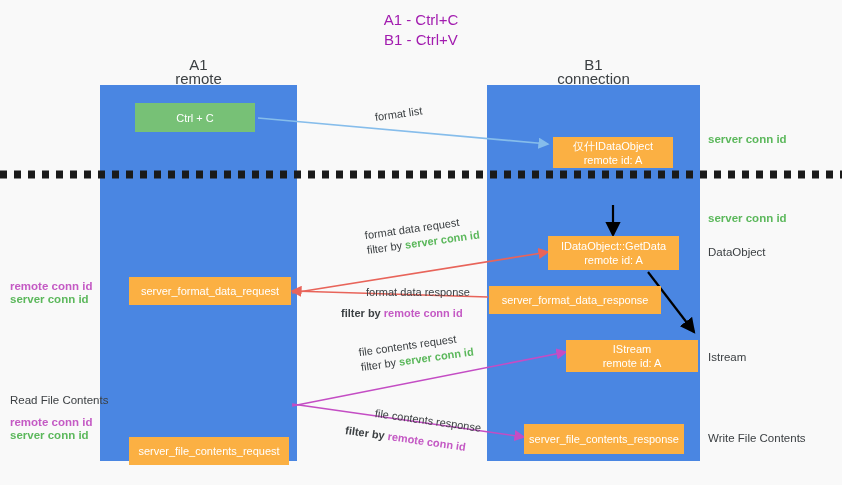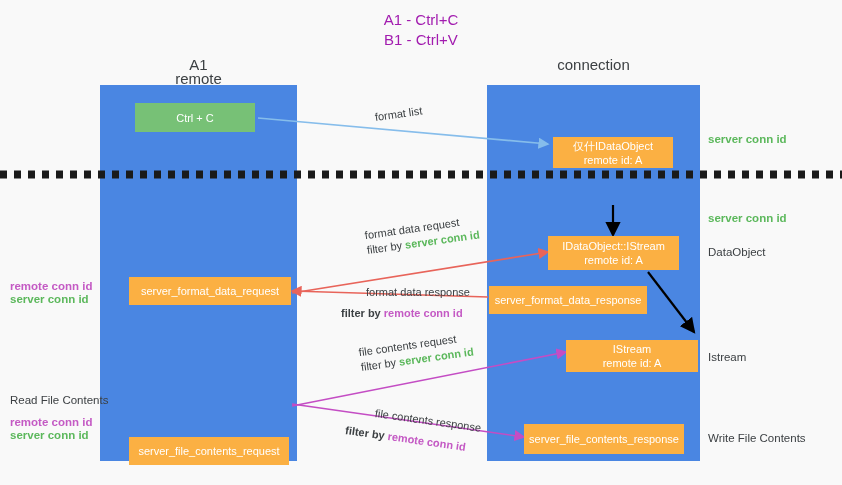--- a/index.html
+++ b/index.html
@@ -96,20 +96,21 @@
   <div class="abs title-block">
     <div>A1 - Ctrl+C</div>
     <div>B1 - Ctrl+V</div>
   </div>
 
   <div class="abs lane-head" style="left:100px; top:58px; width:197px;">
     <div>A1</div>
     <div>remote</div>
   </div>
   <div class="abs lane-head" style="left:487px; top:58px; width:213px;">
+    <div>B1</div>
     <div>connection</div>
   </div>
 
   <div class="abs lane" style="left:100px; top:85px; width:197px; height:376px;"></div>
   <div class="abs lane" style="left:487px; top:85px; width:213px; height:376px;"></div>
 
   <svg class="overlay" viewBox="0 0 842 485">
     <defs>
       <marker id="ar-blue" markerWidth="7" markerHeight="7" refX="6" refY="3.5" orient="auto">
         <path d="M0,0 L7,3.5 L0,7 z" fill="#86bdeb"></path>
@@ -148,29 +149,29 @@
     <span>Ctrl + C</span>
   </div>
 
   <div class="abs box box-orange" style="left:553px; top:137px; width:120px; height:31px; flex-direction:column;">
     <span>仅什IDataObject</span>
     <span>remote id: A</span>
   </div>
 
 
   <div class="abs box box-orange" style="left:548px; top:236px; width:131px; height:34px; flex-direction:column;">
-    <span>IDataObject::IStream</span>
+    <span>IDataObject::GetData</span>
     <span>remote id: A</span>
   </div>
 
   <div class="abs box box-orange" style="left:129px; top:277px; width:162px; height:28px;">
     <span>server_format_data_request</span>
   </div>
 
-  <div class="abs box box-orange" style="left:489px; top:286px; width:158px; height:28px;">
+  <div class="abs box box-orange" style="left:489px; top:286px; width:172px; height:28px;">
     <span>server_format_data_response</span>
   </div>
 
   <div class="abs box box-orange" style="left:566px; top:340px; width:132px; height:32px; flex-direction:column;">
     <span>IStream</span>
     <span>remote id: A</span>
   </div>
 
   <div class="abs box box-orange" style="left:129px; top:393px; width:160px; height:28px;margin-top:44px;">
     <span>server_file_contents_request</span>

